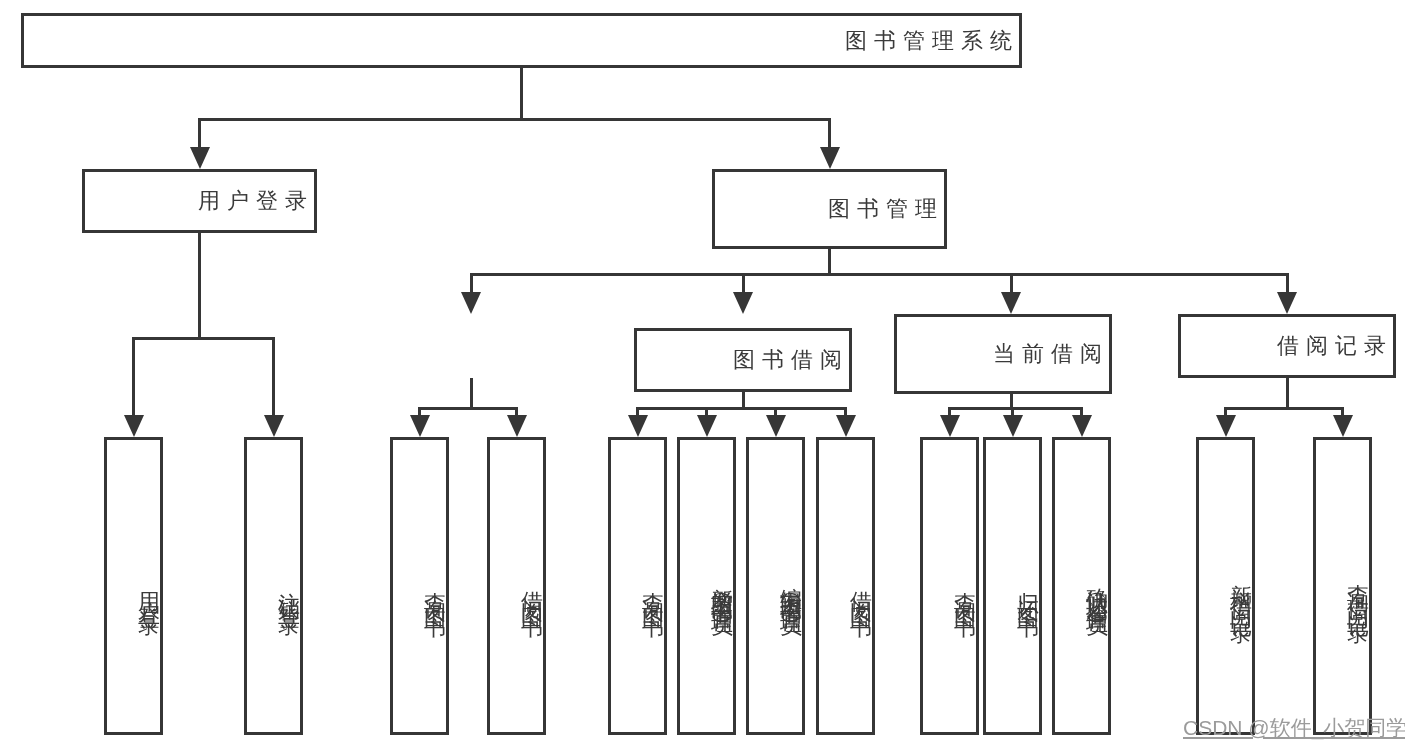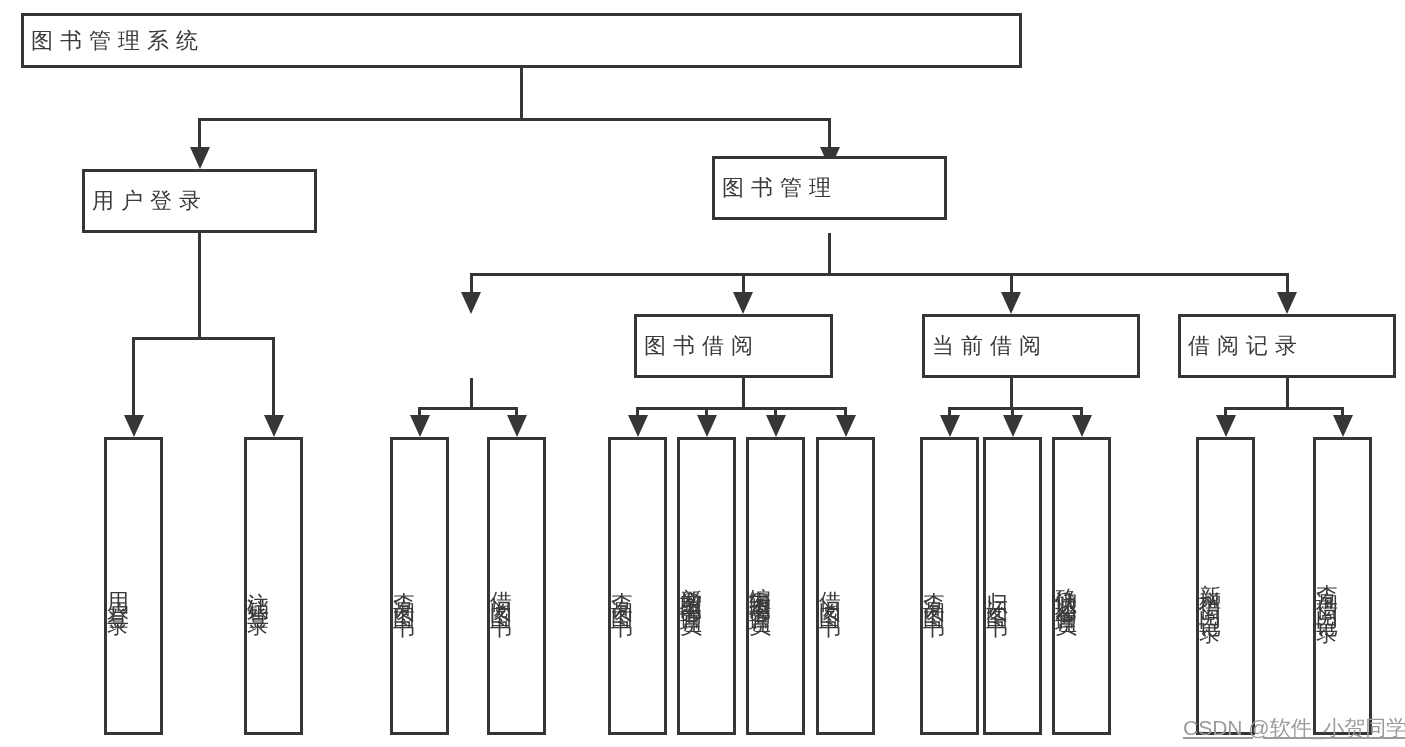--- a/index.html
+++ b/index.html
@@ -14,22 +14,23 @@
     position:relative;
     width:1405px;height:747px;
     background:var(--bg);
     overflow:hidden;
     font-family:"Liberation Sans","DejaVu Sans",sans-serif;
   }
   .node{
     position:absolute;
     background:#fff;
     border:3px solid var(--line);
-    display:flex;align-items:center;justify-content:flex-start;
+    display:flex;align-items:center;justify-content:flex-end;
     color:var(--text);
+    padding-left:32px;
   }
   .node .lbl{
     font-size:22px;
     letter-spacing:7px;
     text-indent:7px; 
     white-space:nowrap;
     color:var(--text);
   }
   .node.v .lbl{
     writing-mode:vertical-rl;
@@ -110,28 +111,28 @@
   <div class="drop" style="left:1224px;top:407px;height:8px"></div>
   <div class="drop" style="left:1341px;top:407px;height:8px"></div>
 
   <div class="node" style="left:21px;top:13px;width:1001px;height:55px">
     <span class="lbl">图书管理系统</span>
   </div>
 
   <div class="node" style="left:82px;top:169px;width:235px;height:64px">
     <span class="lbl">用户登录</span>
   </div>
-  <div class="node" style="left:712px;top:156px;width:235px;height:64px">
+  <div class="node" style="left:712px;top:169px;width:235px;height:80px">
     <span class="lbl">图书管理</span>
   </div>
 
-  <div class="node" style="left:634px;top:314px;width:199px;height:64px">
+  <div class="node" style="left:634px;top:328px;width:218px;height:64px">
     <span class="lbl">图书借阅</span>
   </div>
-  <div class="node" style="left:922px;top:314px;width:218px;height:64px">
+  <div class="node" style="left:894px;top:314px;width:218px;height:80px">
     <span class="lbl">当前借阅</span>
   </div>
   <div class="node" style="left:1178px;top:314px;width:218px;height:64px">
     <span class="lbl">借阅记录</span>
   </div>
 
   <div class="node v" style="left:104px;top:437px;width:59px;height:298px">
     <span class="lbl">用户登录</span>
   </div>
   <div class="node v" style="left:244px;top:437px;width:59px;height:298px">

